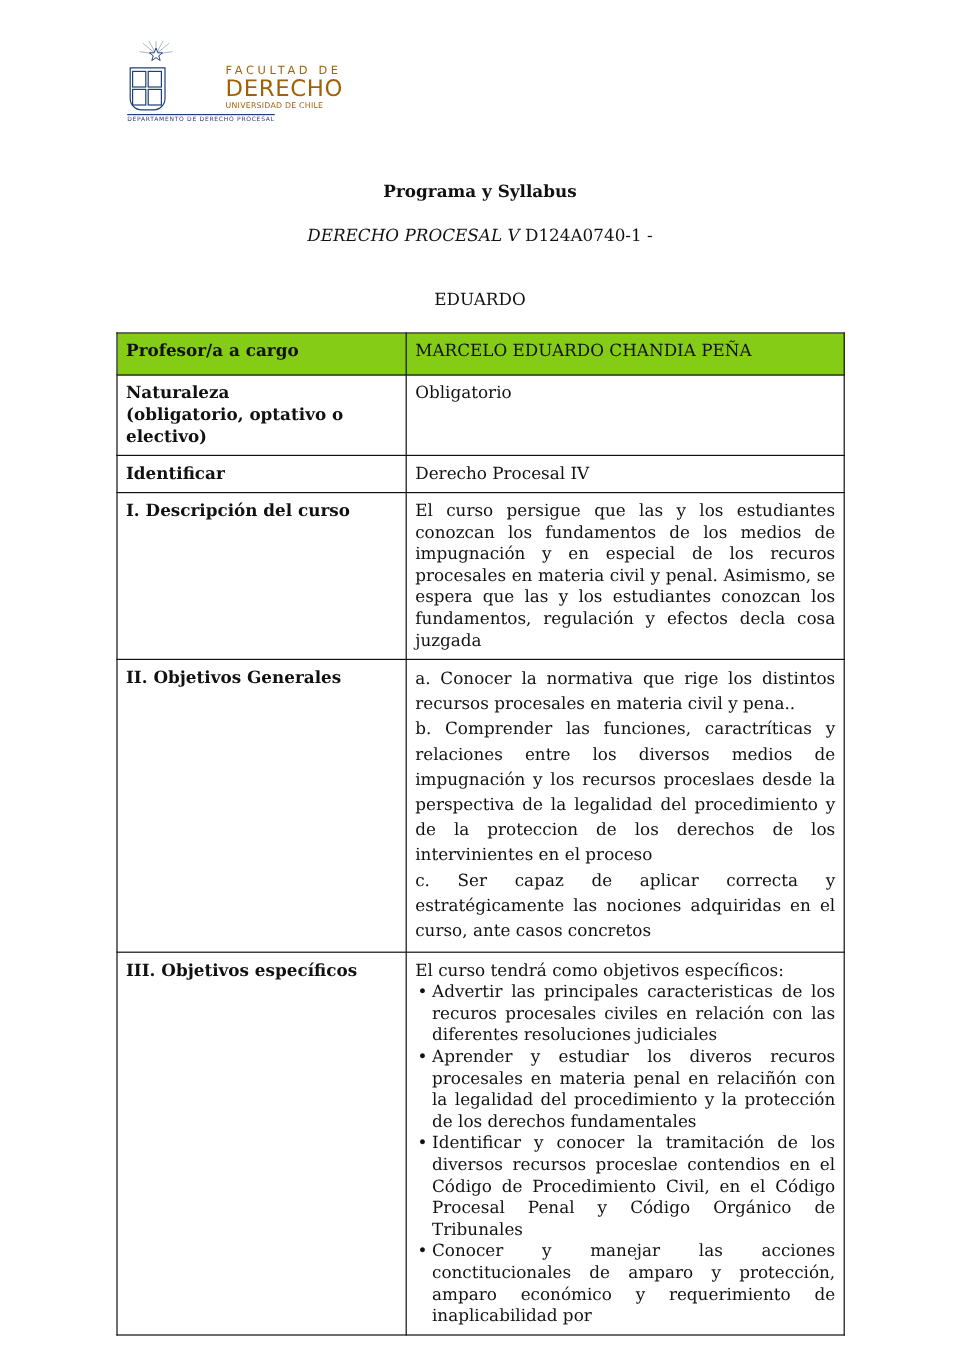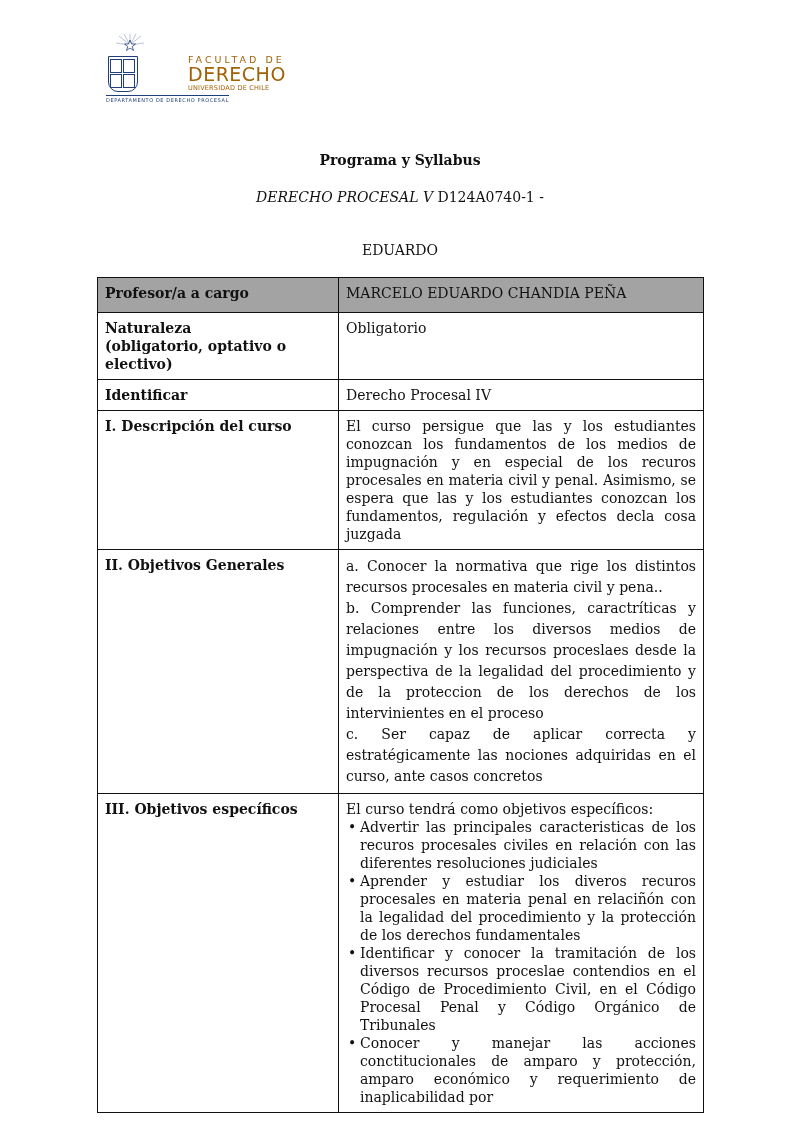--- a/index.html
+++ b/index.html
@@ -21,21 +21,21 @@
   .t1 { top:152px; font-weight:bold; }
   .t2 { top:189px; }
   .t2 i { font-style:italic;text-align:right; }
   .t3 { top:242px; }
 
   table.prog { position:absolute; left:97px; top:277px; width:607px; border-collapse:collapse;
                font-size:14px; line-height:18px; }
   table.prog td { border:1.5px solid #111; vertical-align:top; padding:6px 7px 6px 7px; }
   table.prog td.lbl { width:226px; font-weight:bold; }
   table.prog td.lbl .sub { font-weight:bold; }
-  tr.head td { background:#a3a3a3; height:22px; }
+  tr.head td { background:#84cc16; height:22px; }
   td.just { text-align:justify; }
   .para { margin:0; }
   ul.bul { margin:0; padding-left:14px; list-style:none; }
   ul.bul li { position:relative; text-align:justify; }
   ul.bul li::before { content:"•"; position:absolute; left:-12px; }
   .gap { line-height:21px; }
 </style>
 </head>
 <body>
 

